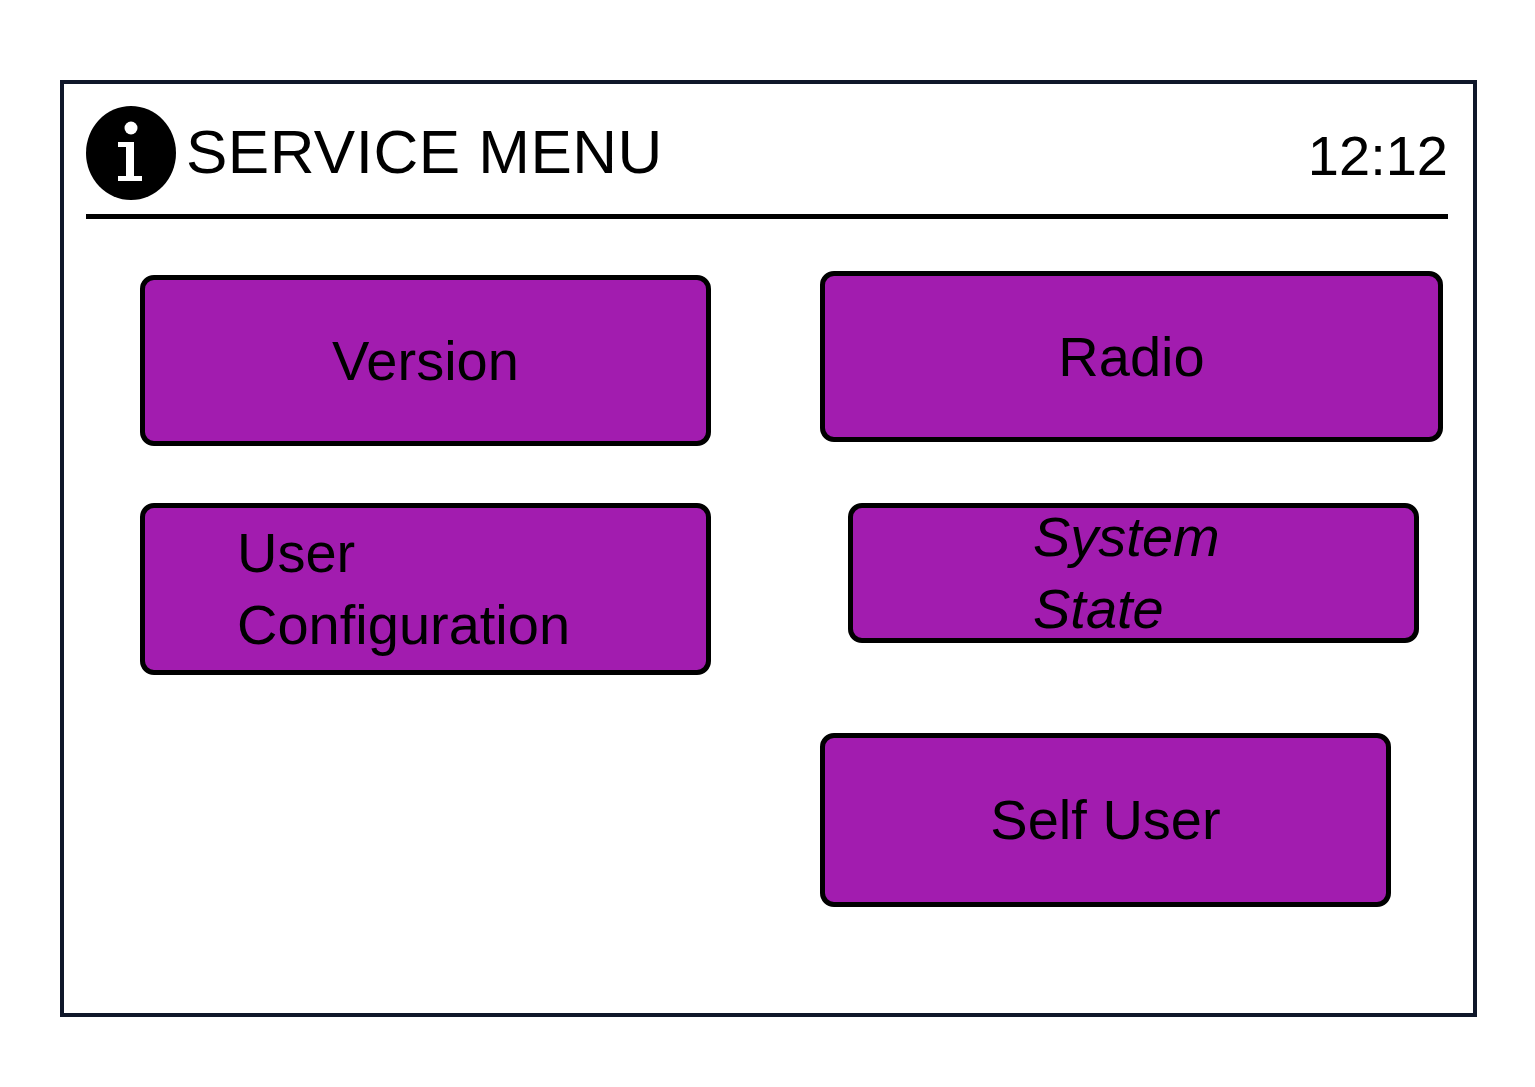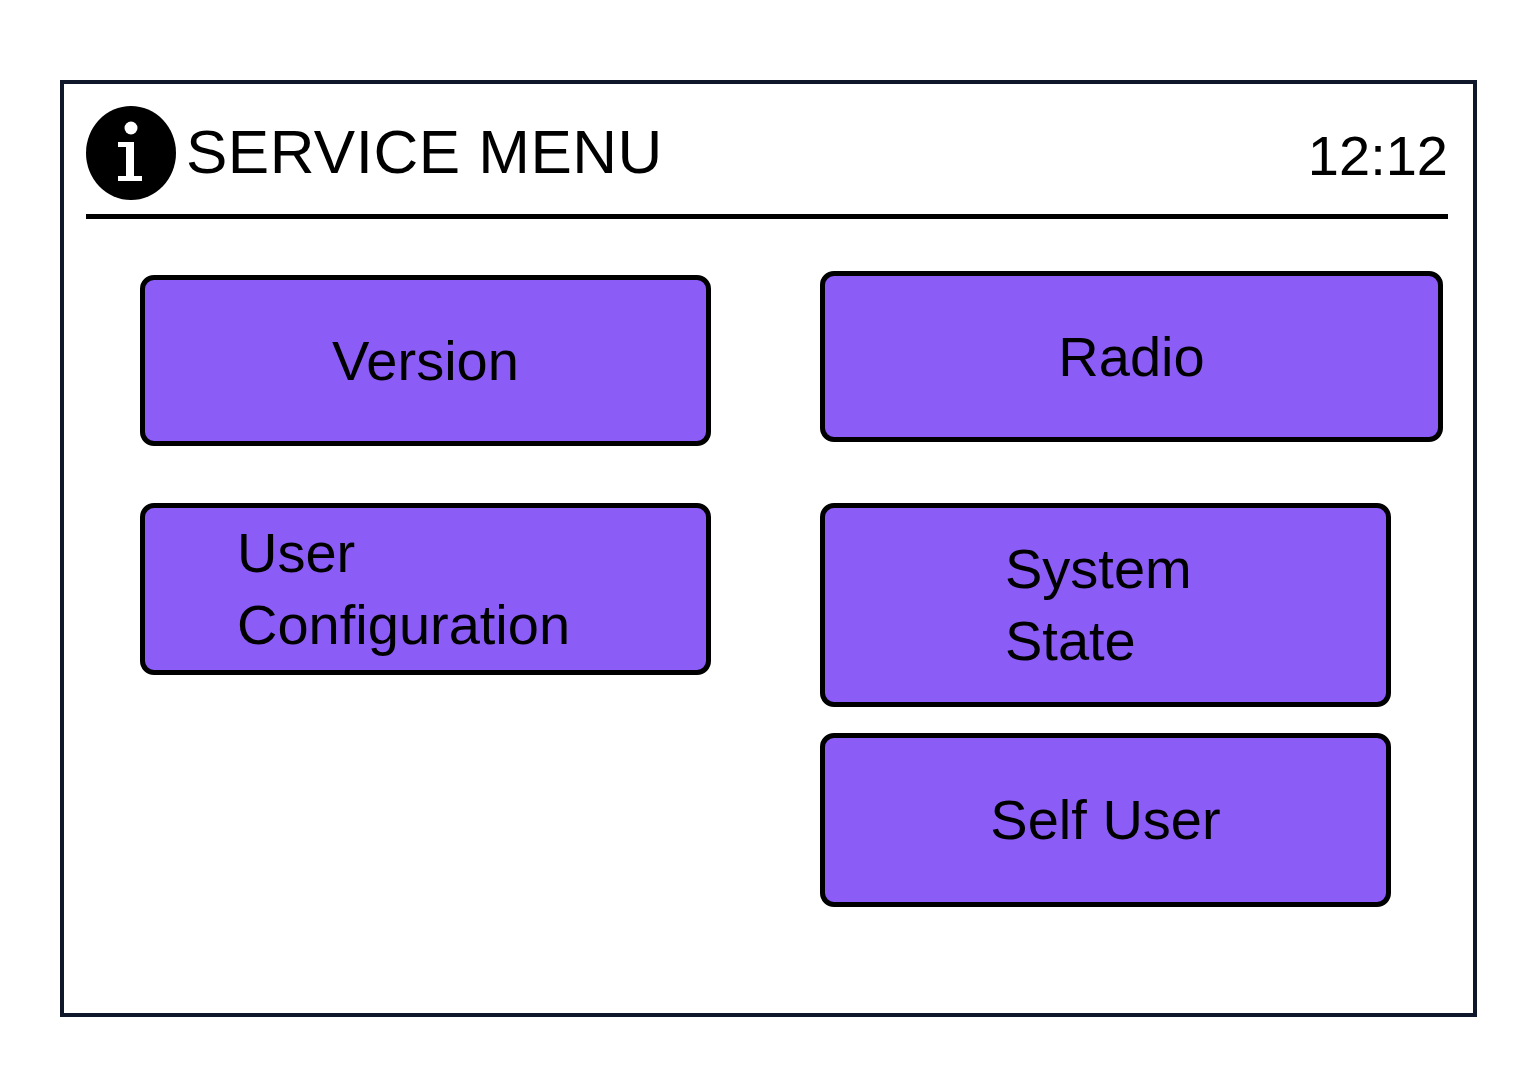--- a/index.html
+++ b/index.html
@@ -79,21 +79,21 @@
     position: absolute;
     left: 0;
     top: 0;
     width: 100%;
     height: 100%;
   }
 
   .menu-button {
     position: absolute;
     box-sizing: border-box;
-    background: #8b5cf6;
+    background: #a21caf;
     border: 5px solid #000000;
     border-radius: 14px;
     display: flex;
     align-items: center;
     cursor: pointer;
   }
 
   .menu-button .btn-label {
     font-size: 56px;
     line-height: 72px;
@@ -112,21 +112,21 @@
   }
   .menu-button.align-left .btn-label {
     padding-left: 88px;
     text-align: left;
   }
 
   
   #btn-version          { left: 76px;  top: 191px; width: 571px; height: 171px; }
   #btn-user-config      { left: 76px;  top: 419px; width: 571px; height: 172px; }
   #btn-radio            { left: 756px; top: 187px; width: 623px; height: 171px; }
-  #btn-system-state     { left: 756px; top: 419px; width: 571px; height: 204px; }
+  #btn-system-state     { left: 784px; top: 419px; width: 571px; height: 140px; font-style: italic; }
   #btn-self-test        { left: 756px; top: 649px; width: 571px; height: 174px; }
 
   #btn-user-config .btn-label { padding-left: 92px; }
   #btn-system-state .btn-label { padding-left: 180px; }
 </style>
 </head>
 <body>
 
 <div id="screen-frame">
 

